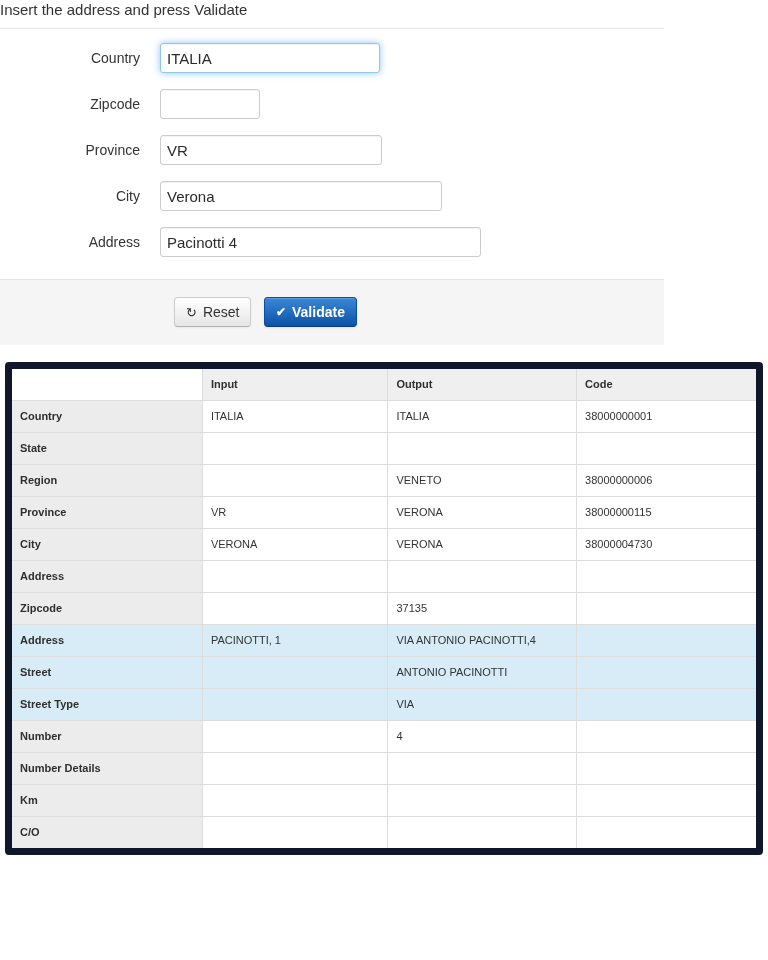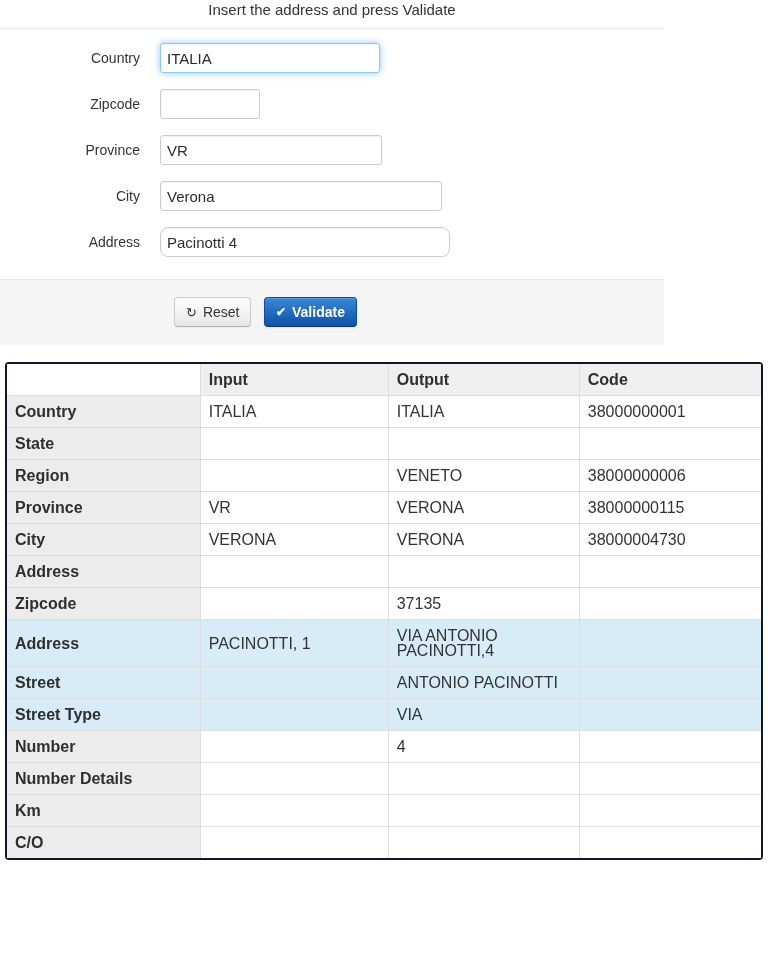--- a/index.html
+++ b/index.html
@@ -46,21 +46,20 @@
   
   .form-wrap {
     position: relative;
     width: 664px;
     margin: 0;
     padding: 0;
   }
   .form-legend {
     margin: 0;
     padding: 0 0 8px 0;
-    text-align: center;
     font-size: 15px;
     line-height: 20px;
     color: #333333;
     border-bottom: 1px solid #e5e5e5;
     width: 664px;
   }
   .legend-spacer { height: 14px; }
 
   .control-group {
     position: relative;
@@ -89,21 +88,21 @@
     background: #ffffff;
     border: 1px solid #cccccc;
     border-radius: 3px;
     outline: none;
     box-shadow: inset 0 1px 1px rgba(0,0,0,0.055);
   }
   input.w-country { width: 220px; }
   input.w-zipcode { width: 100px; }
   input.w-province { width: 222px; }
   input.w-city { width: 282px; }
-  input.w-address { width: 290px; border-radius: 8px; }
+  input.w-address { width: 321px; }
 
   input.focused {
     border-color: #8fcbe8;
     box-shadow: inset 0 1px 1px rgba(0,0,0,0.06), 0 0 7px rgba(82,168,236,0.65);
   }
 
   
   .form-actions {
     width: 664px;
     margin-top: 22px;
@@ -145,23 +144,23 @@
   }
   .btn .glyph { font-size: 13px; line-height: 1; }
   .btn-primary .glyph { font-size: 12px; }
 
   
   .table-wrap { margin-top: 17px; padding: 0 5px; }
   table.result {
     width: 758px;
     border-collapse: separate;
     border-spacing: 0;
-    border: 2px solid #0f172a;
+    border: 7px solid #0f172a;
     border-radius: 4px;
-    font-size: 16px;
+    font-size: 11px;
     line-height: 15px;
   }
   table.result th, table.result td {
     border-top: 1px solid #dddddd;
     border-left: 1px solid #dddddd;
     padding: 8px 8px;
     text-align: left;
     vertical-align: middle;
     height: 31px;
     color: #333333;

